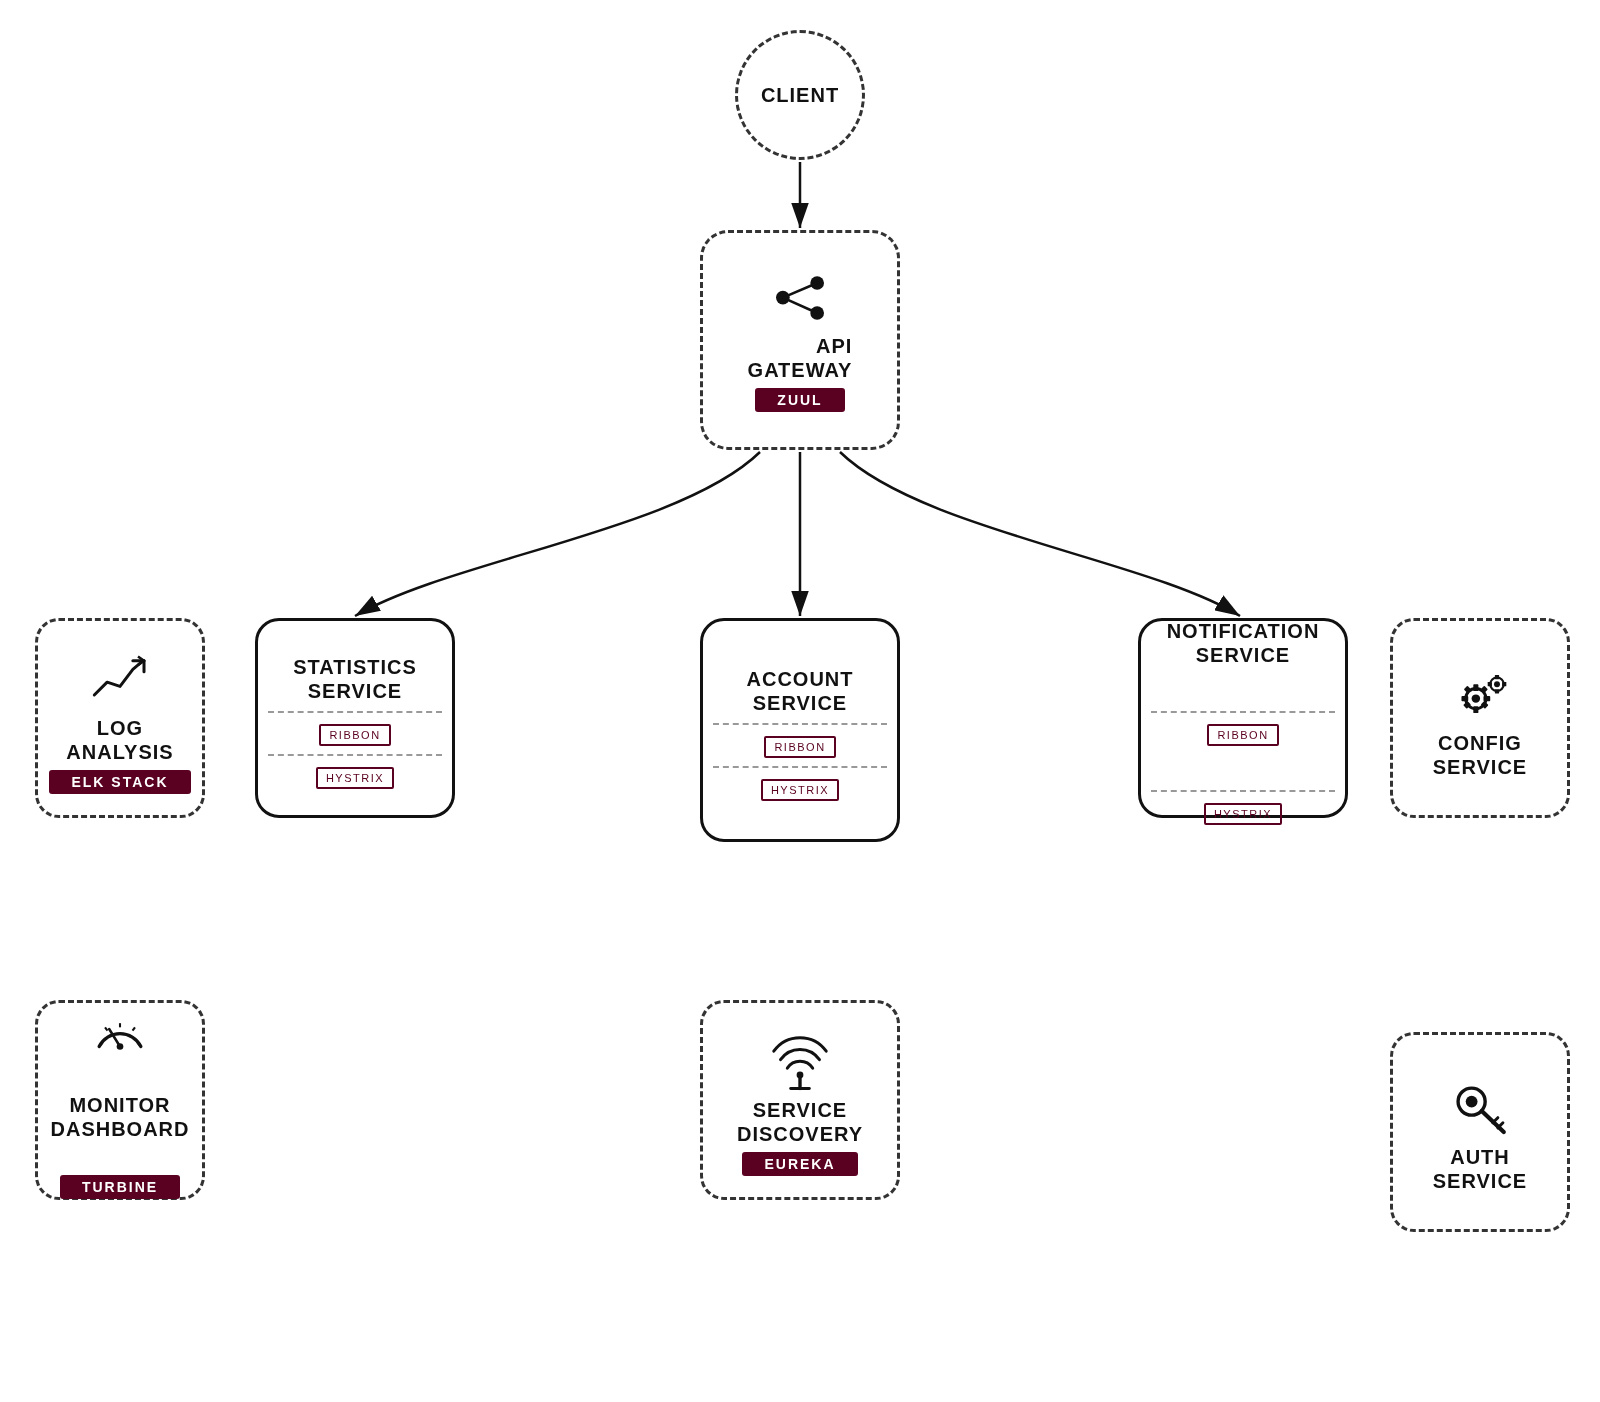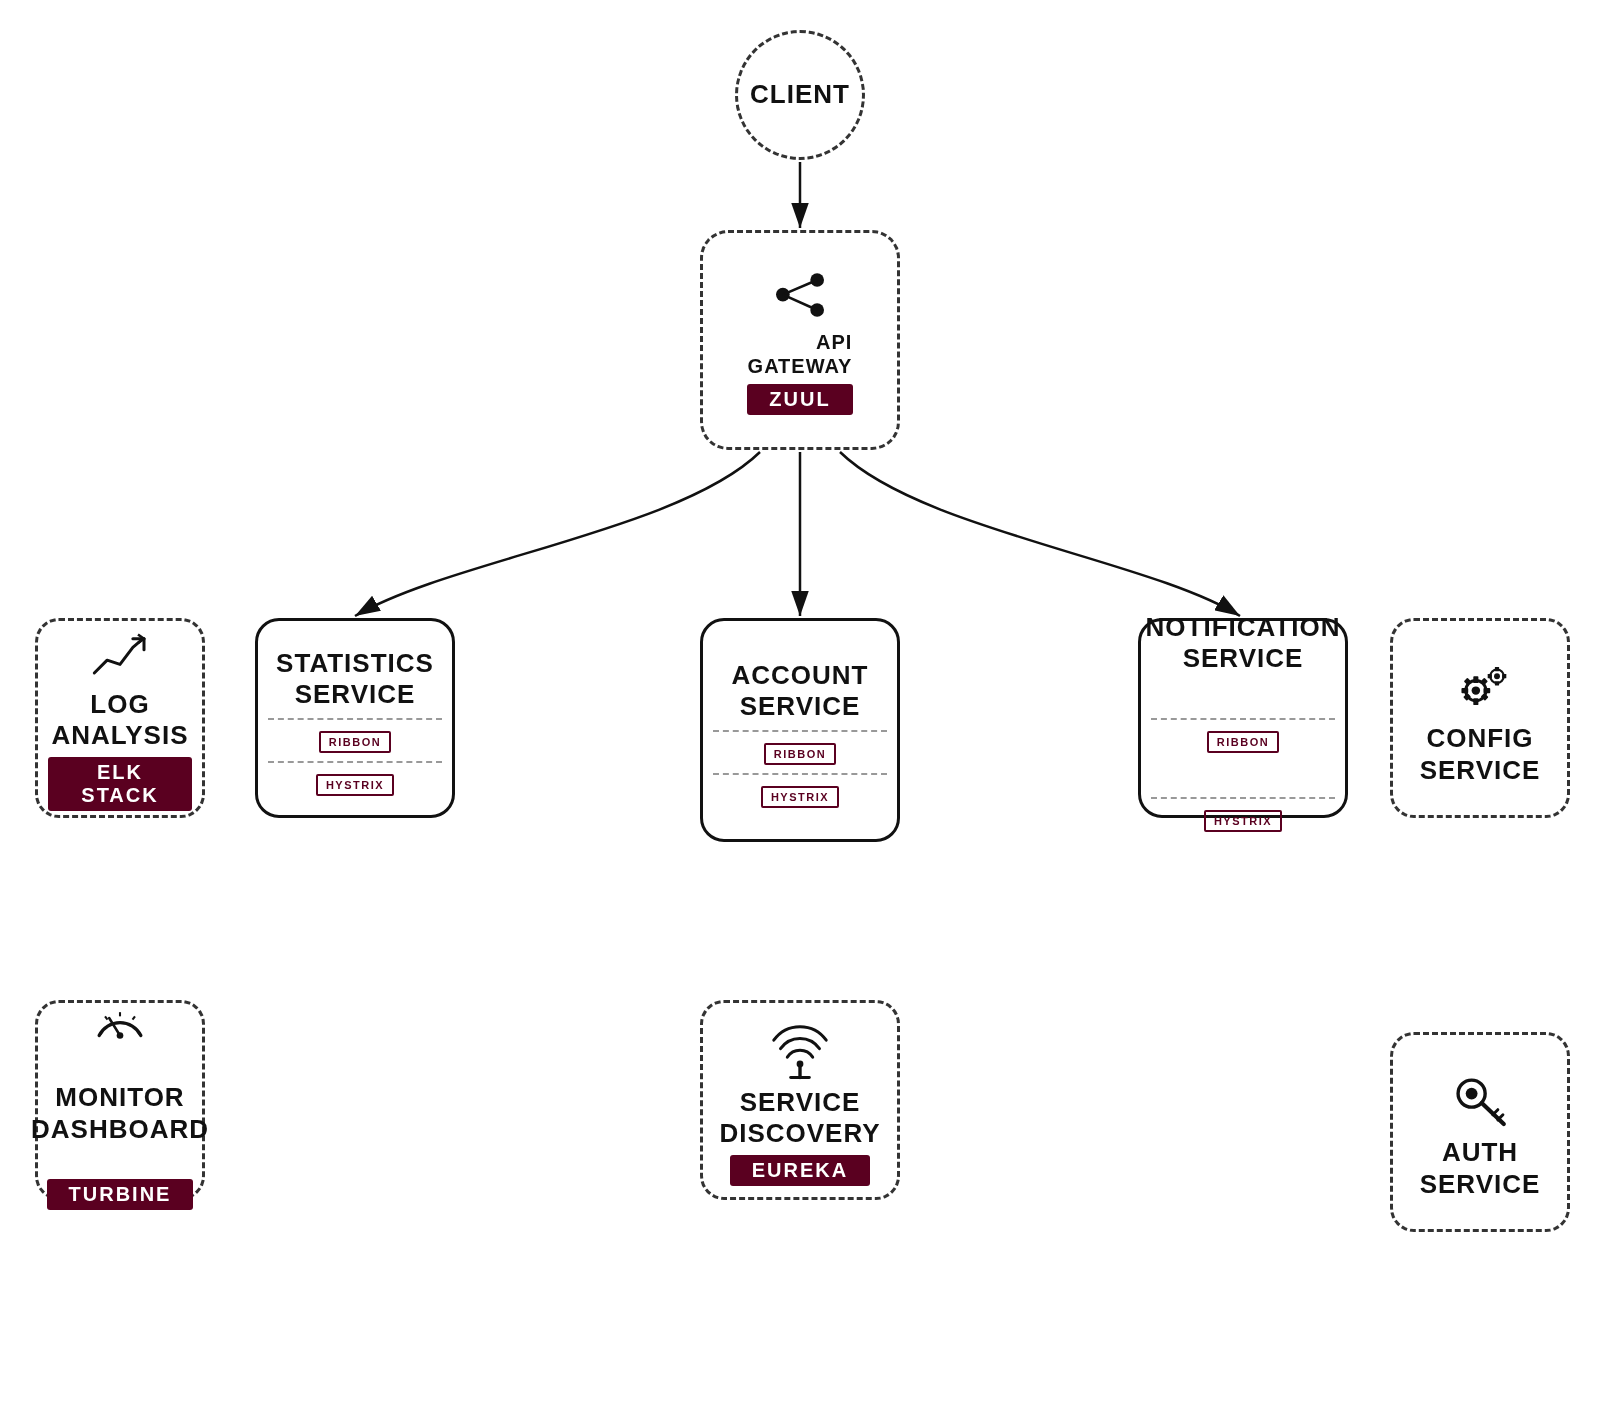--- a/index.html
+++ b/index.html
@@ -21,21 +21,21 @@
     .node {
       position: absolute;
       display: flex;
       flex-direction: column;
       align-items: center;
       justify-content: center;
       text-align: center;
     }
     .node-label {
       font-weight: 900;
-      font-size: 26px;
+      font-size: 20px;
       letter-spacing: 1px;
       color: #111;
       line-height: 1.2;
       text-transform: uppercase;
     }
     
     .client-box {
       width: 130px;
       height: 130px;
       border: 3px dashed #333;
@@ -55,21 +55,21 @@
       text-align: right;
     }
     .api-gateway-box .node-label {
       font-size: 20px;
     }
     
     .badge {
       background: #5a0020;
       color: #fff;
       font-weight: 900;
-      font-size: 20px;
+      font-size: 14px;
       letter-spacing: 2px;
       padding: 4px 22px;
       border-radius: 3px;
       margin-top: 6px;
       text-transform: uppercase;
     }
     
     .service-box {
       border: 3px solid #111;
       border-radius: 24px;
@@ -155,21 +155,21 @@
       border-top: 2px dashed #999;
       padding-top: 6px;
       margin-top: 8px;
       display: flex;
       flex-direction: column;
       align-items: center;
     }
     .sub-badge {
       border: 2px solid #5a0020;
       color: #5a0020;
-      font-weight: 700;
+      font-weight: 400;
       font-size: 11px;
       letter-spacing: 1.5px;
       padding: 3px 8px;
       border-radius: 2px;
       margin-top: 5px;
       text-transform: uppercase;
     }
     
     .arrows-svg {
       position: absolute;

